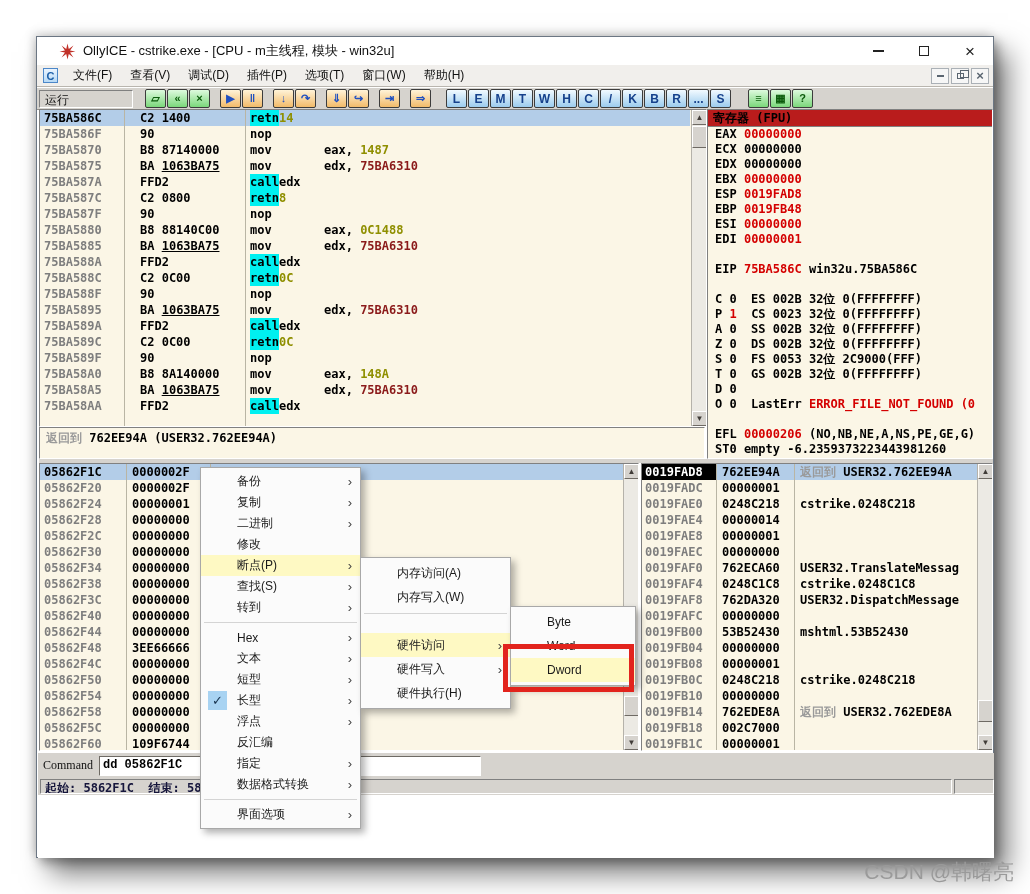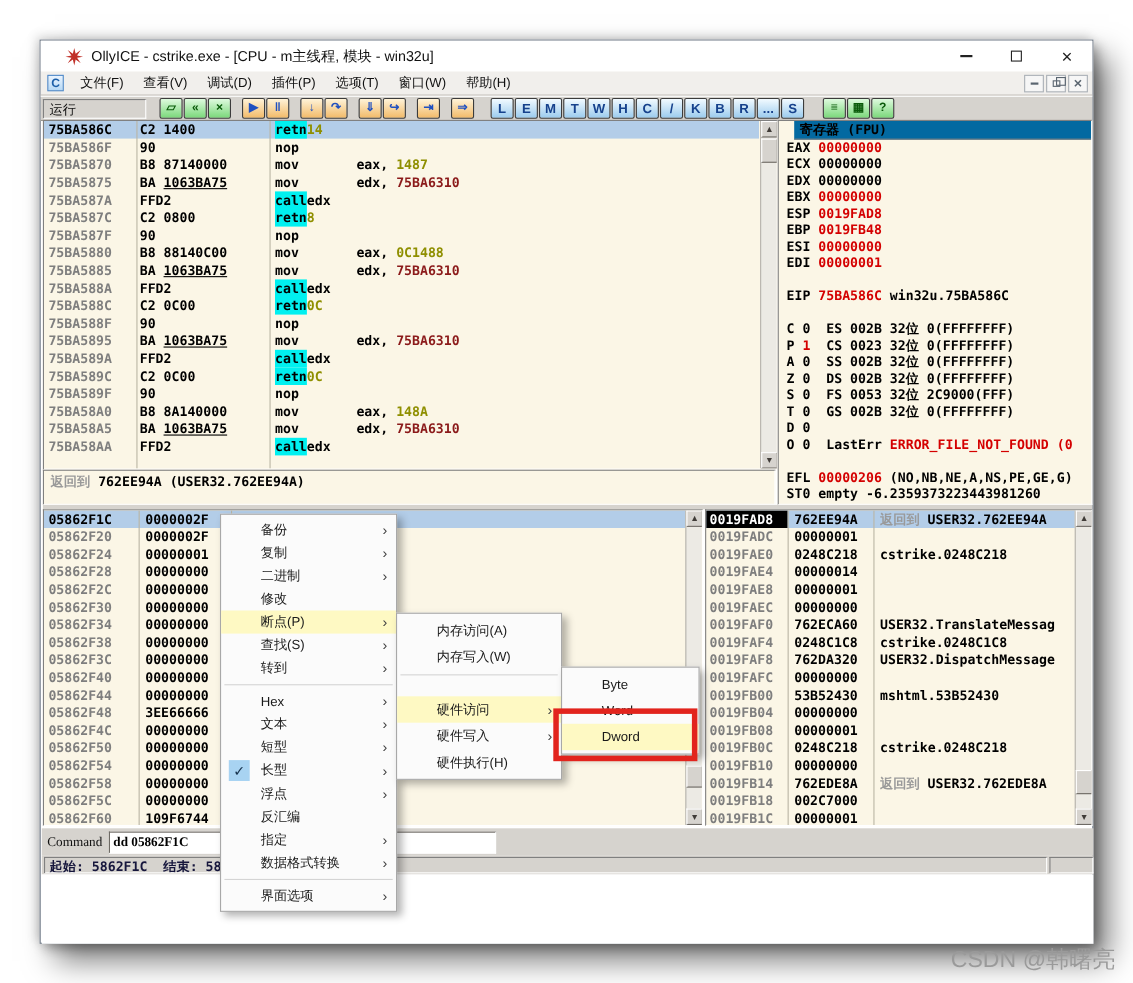--- a/index.html
+++ b/index.html
@@ -45,39 +45,39 @@
   .panel { position:absolute; background:#fbf6e6; border:1px solid; border-color:#808080 #ffffff #ffffff #808080; overflow:hidden; }
   .rows { position:relative; }
   .colsep { position:absolute; top:0; bottom:0; width:1px; background:#b9b5a4; z-index:3; }
 
   .drow,.mrow,.srow,.rline { height:16px; line-height:16px; font-family:"DejaVu Sans Mono",monospace; font-weight:bold;
          font-size:12px; white-space:pre; display:flex; }
   .drow.sel,.mrow.sel,.srow.sel { background:#b3cde8; }
 
   .c-addr { width:84px; padding-left:4px; color:#7e7e7e; flex:none; }
   .drow.sel .c-addr { color:#000; }
-  .c-bytes { width:120px; padding-left:3px; color:#000; flex:none; }
+  .c-bytes { width:120px; padding-left:16px; color:#000; flex:none; }
   .c-instr { padding-left:6px; color:#000; }
   .mn { display:inline-block; width:74px; }
   .mn.hl { background:#00f0f0; width:auto; min-width:0; padding:0; margin-right:0; }
   .mn:not(.hl) { width:74px; }
   .mn.hl { display:inline-block; }
   .op-pad { display:inline-block; }
   .u { text-decoration:underline; }
   .imm { color:#8f8f00; }
   .addr { color:#8b1a1a; }
   .red { color:#d40000; }
   .outline { color:#9a9a9a; }
 
   .infoLine { position:absolute; left:2px; top:390px; width:666px; height:32px; background:#fbf6e6;
               border:1px solid; border-color:#808080 #ffffff #ffffff #808080; font-family:"DejaVu Sans Mono",monospace;
               font-weight:bold; font-size:12px; padding:2px 0 0 6px; white-space:pre; }
 
-  .reg-header { height:17px; background:#0369a1; border-bottom:1px solid #808080; font-family:"DejaVu Sans Mono",monospace;
-                font-weight:bold; font-size:12px; padding-left:5px; line-height:16px;margin-left:14px; }
+  .reg-header { height:17px; background:#b91c1c; border-bottom:1px solid #808080; font-family:"DejaVu Sans Mono",monospace;
+                font-weight:bold; font-size:12px; padding-left:5px; line-height:16px; }
   .rline { height:15px; line-height:15px; padding-left:7px; }
 
   .m-addr { width:86px; padding-left:4px; color:#7e7e7e; flex:none; }
   .mrow.sel .m-addr { color:#000; }
   .m-val { padding-left:6px; color:#000; }
 
   .s-addr { width:74px; padding-left:3px; color:#7e7e7e; flex:none; }
   .srow.sel .s-addr { background:#000; color:#fff; }
   .s-val { width:78px; padding-left:6px; color:#000; flex:none; }
   .s-cm { padding-left:6px; color:#000; overflow:hidden; }
@@ -86,22 +86,22 @@
   .vscroll { position:absolute; width:16px; background:#eceae4; border-left:1px solid #b5b2aa; }
   .sbtn { position:absolute; left:0; width:15px; height:15px; background:#d6d3ce; border:1px solid; border-color:#ffffff #6e6a64 #6e6a64 #ffffff;
           font-size:8px; color:#403c38; display:flex; align-items:center; justify-content:center; }
   .sthumb { position:absolute; left:0; width:15px; background:#d6d3ce; border:1px solid; border-color:#ffffff #6e6a64 #6e6a64 #ffffff; }
 
   .splitter { position:absolute; left:2px; width:954px; top:422px; height:4px; background:#d6d3ce; }
 
   
   .cmdrow { position:absolute; left:1px; top:716px; width:956px; height:25px; background:#d6d3ce; display:flex; align-items:center; }
   .cmd-label { font-size:12px; color:#111; padding:0 6px 0 5px;font-family:Liberation Serif, serif; }
-  .cmd-input { width:352px; height:20px; background:#fff; border:1px solid; border-color:#6e6a64 #ffffff #ffffff #6e6a64;
-               font-family:Liberation Serif, serif; font-weight:bold; font-size:12px; padding:1px 3px 0 3px; color:#000; }
+  .cmd-input { width:382px; height:20px; background:#fff; border:1px solid; border-color:#6e6a64 #ffffff #ffffff #6e6a64;
+               font-family:Liberation Mono, monospace; font-weight:bold; font-size:12px; padding:1px 3px 0 3px; color:#000; }
   .statusbar { position:absolute; left:1px; top:741px; width:956px; height:17px; background:#d6d3ce; display:flex; }
   .status-seg { border:1px solid; border-color:#808080 #ffffff #ffffff #808080; height:15px; margin-top:1px;
                 font-family:"DejaVu Sans Mono",monospace; font-weight:bold; font-size:12px; color:#16163c; padding:0 4px; white-space:pre; overflow:hidden; }
   .seg1 { width:912px; margin-left:2px; }
   .seg2 { width:40px; margin-left:2px; }
   .bottom-white { position:absolute; left:1px; top:758px; width:956px; height:63px; background:#ffffff; }
 
   
   .ctxmenu { position:absolute; background:#fbfbfb; border:1px solid #a8a8a8; box-shadow:4px 4px 7px rgba(0,0,0,.30);
              padding:3px 0; z-index:20; }

